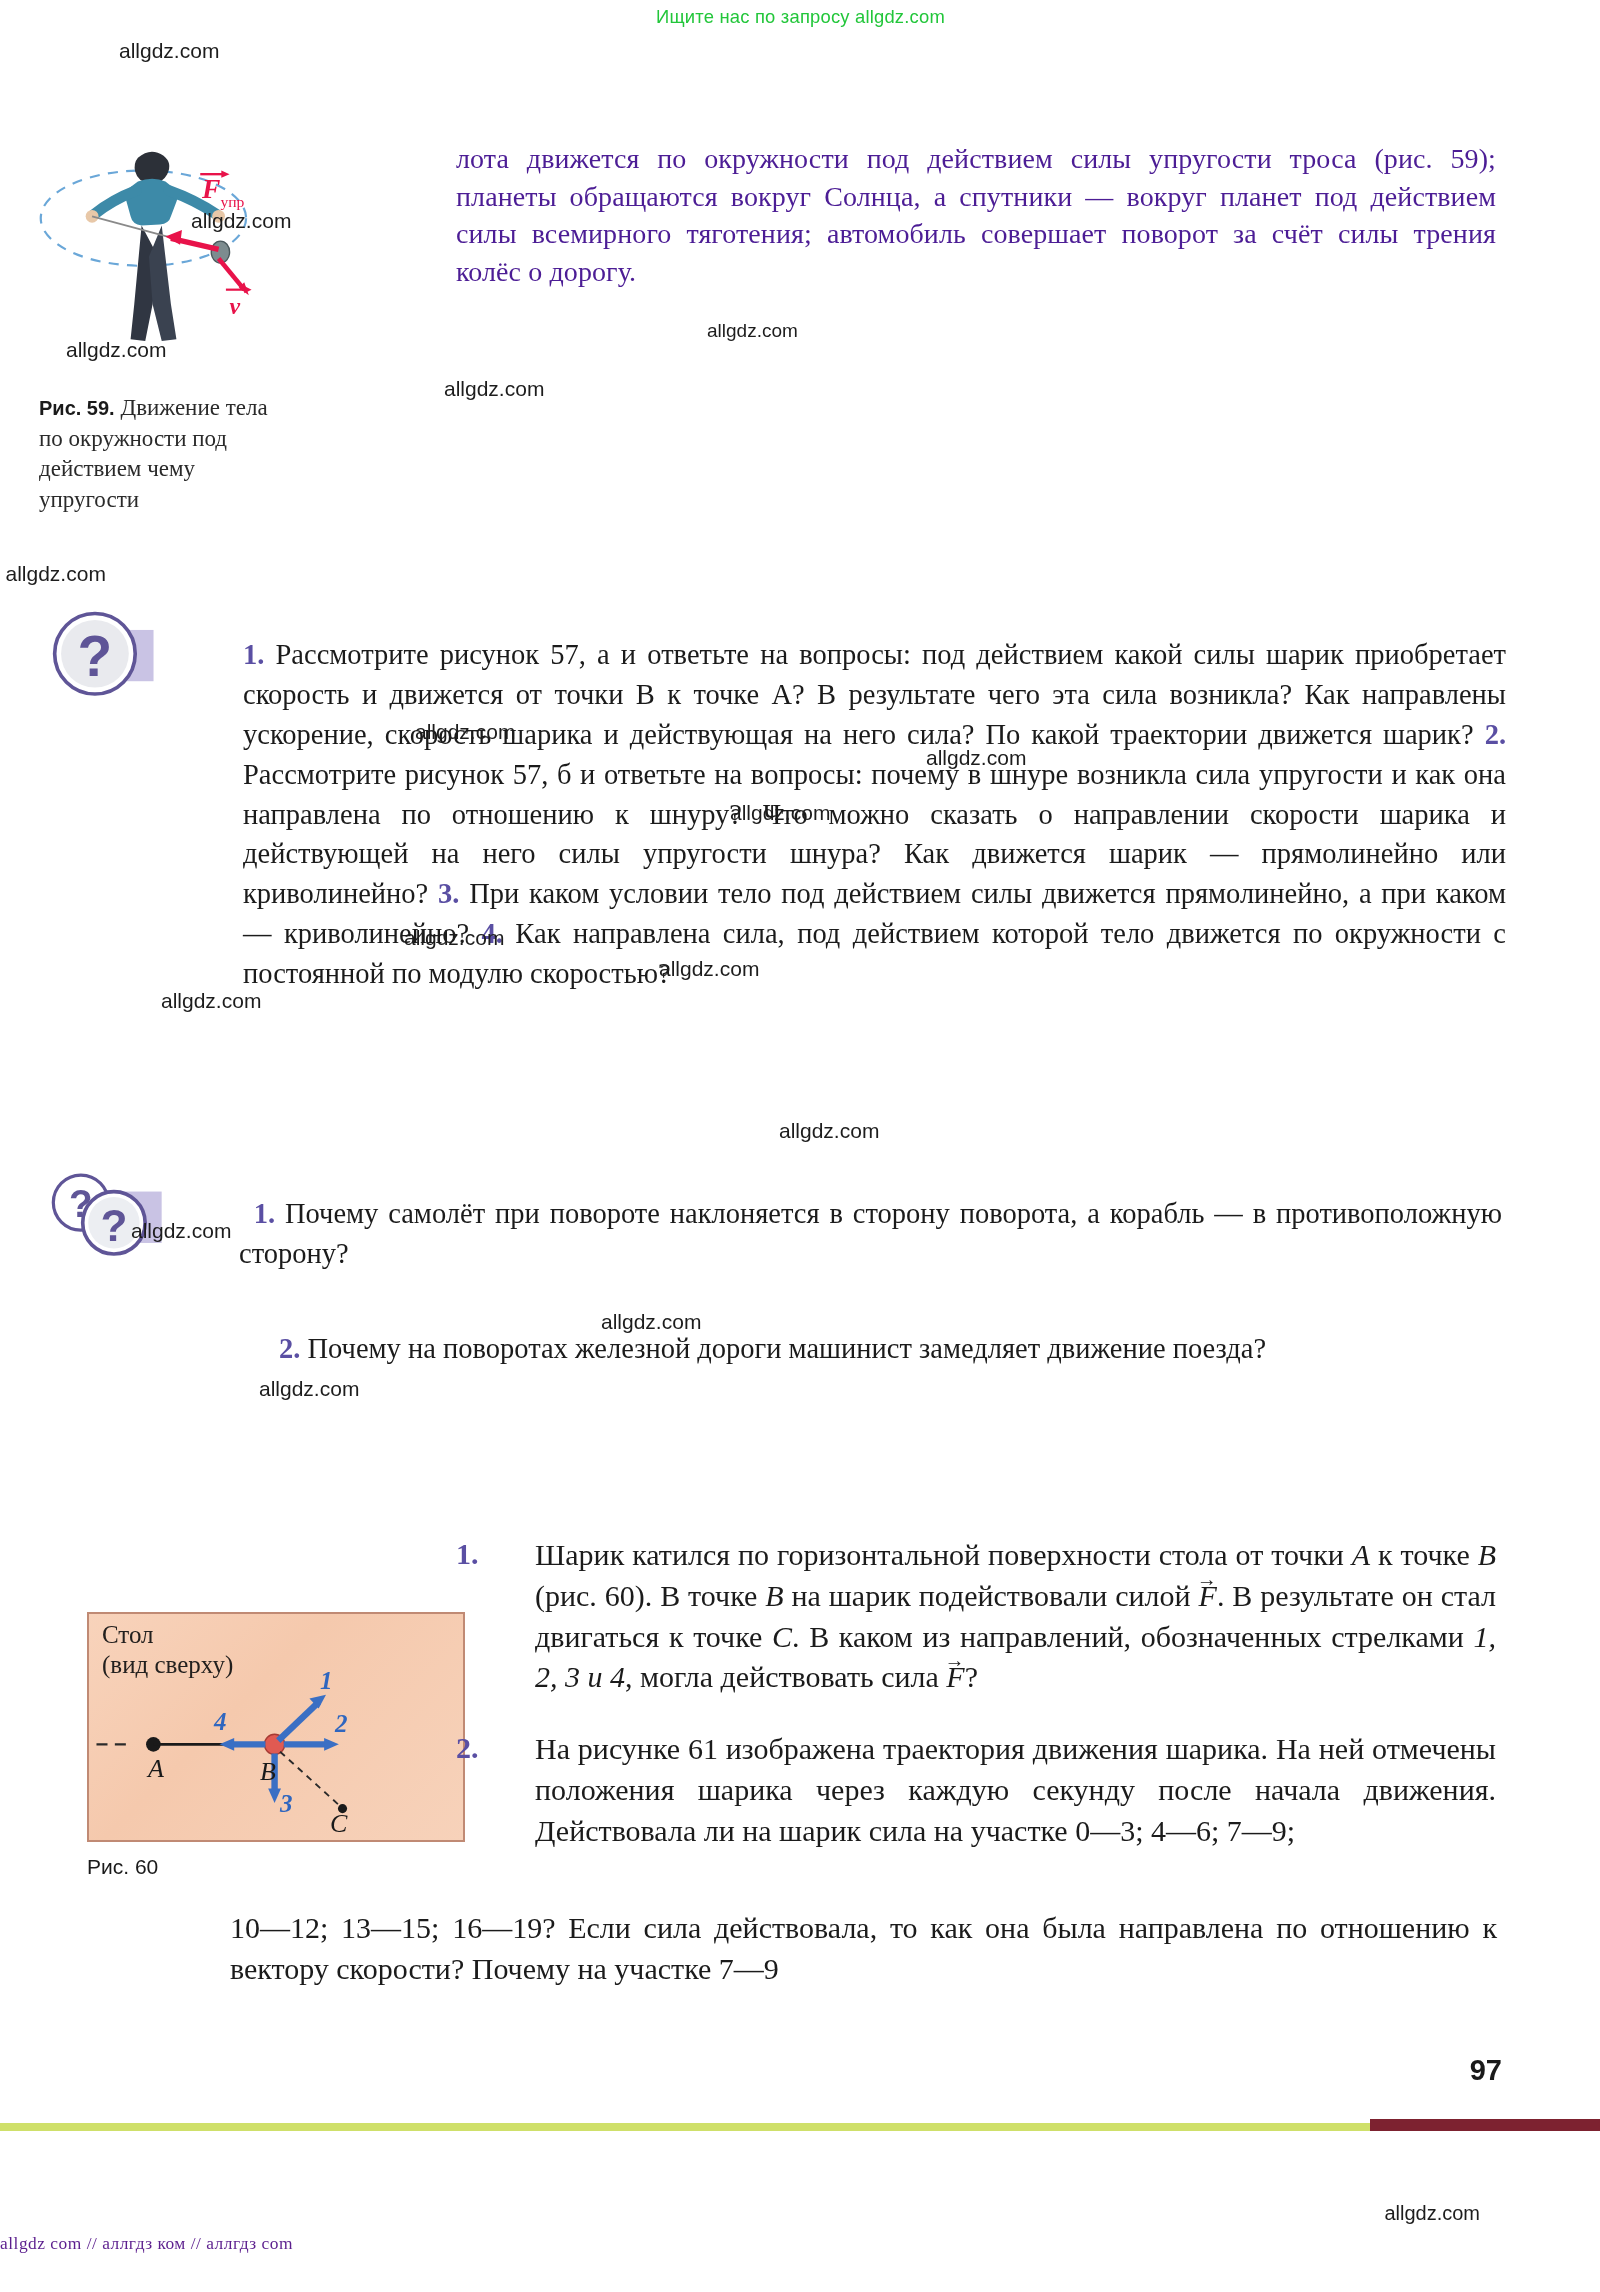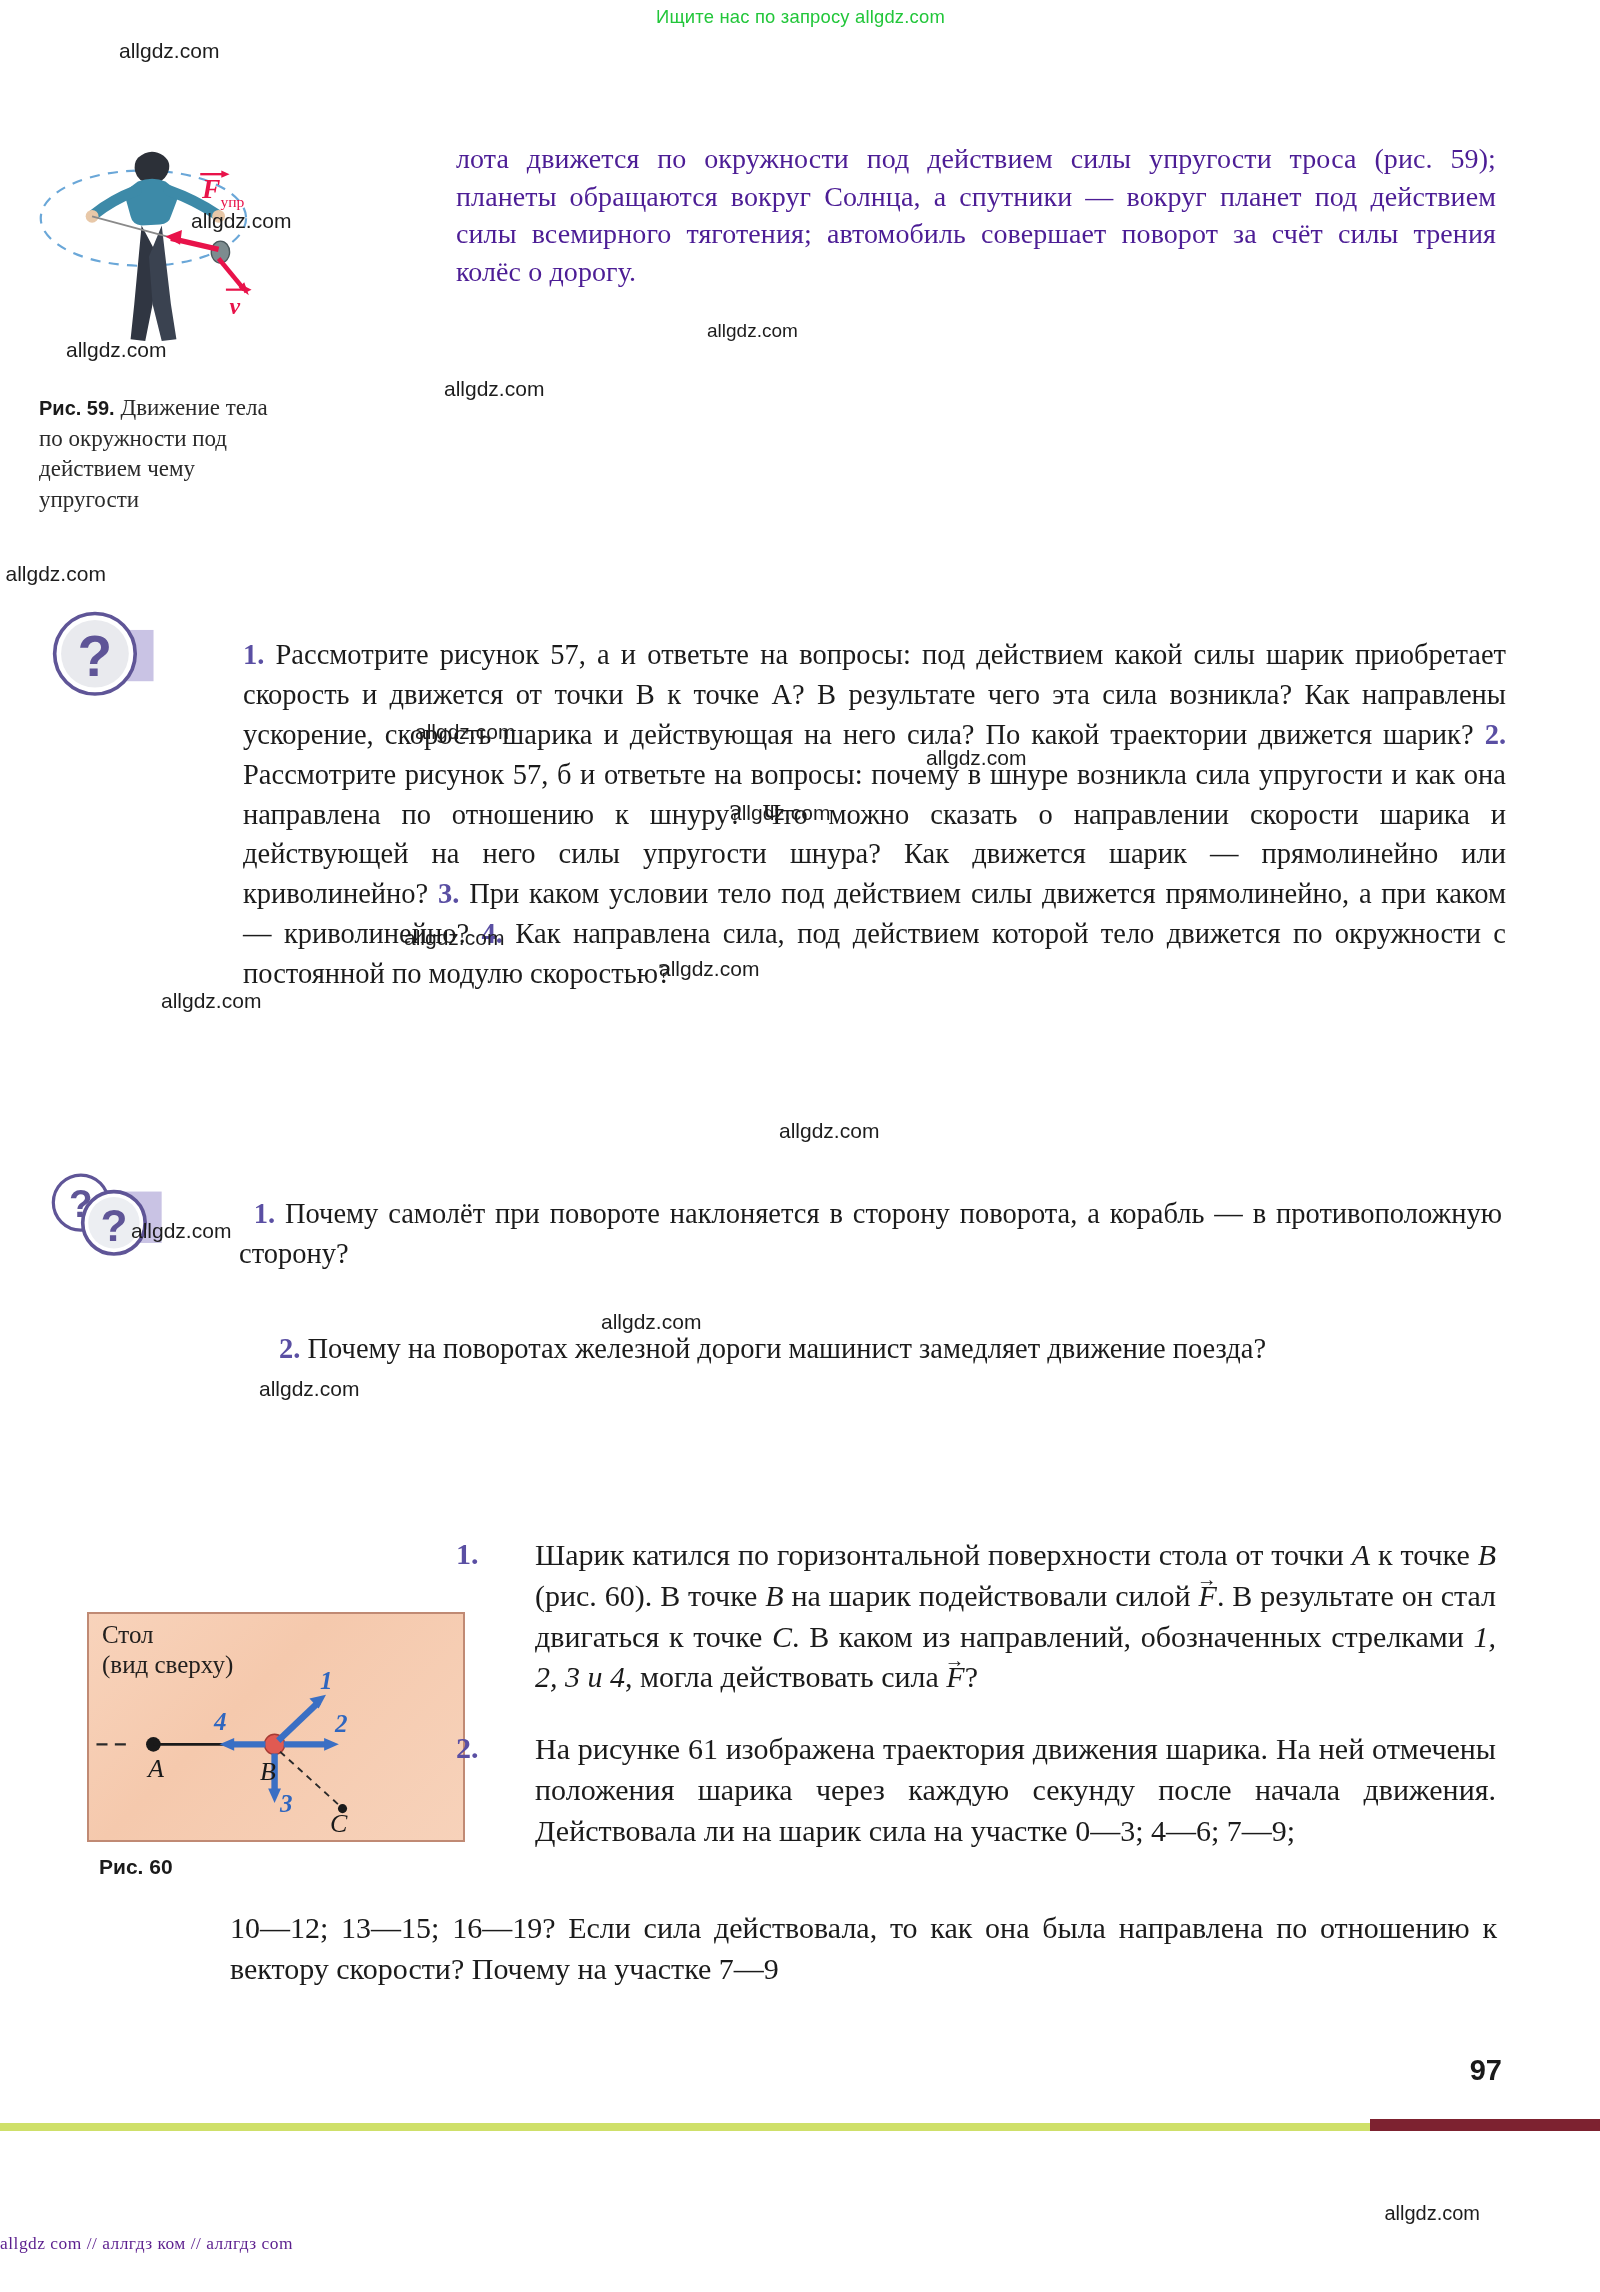--- a/index.html
+++ b/index.html
@@ -93,21 +93,21 @@
     background: linear-gradient(135deg,#f8d3bb 0%, #f5c9ad 40%, #f7d2ba 100%);
     border: 2.8px solid #c08a74;
   }
   .fig60-title {
     position:absolute; left: 13px; top: 5.5px;
     font-size: 25px; line-height: 1.22; color: #23201e;
   }
   .fig60-cap {
     margin-top: 13px;
     font-family: "Liberation Sans", sans-serif;
-    font-weight: bold; font-size: 21px; color: #1a1a1a; margin-left: 12px;
+    font-weight: normal; font-size: 21px; color: #1a1a1a;
   }
 
   
   .ex-items { position:absolute; left: 456px; top: 1535px; width: 1040px; }
   .ex-item { position: relative; margin-bottom: 24px; }
   .ex-item .enum {
     position: absolute; left: 0; top: 1.8px;
     font-weight: bold; font-size: 30px; color: #5a4fa3;
     font-family: "Liberation Serif", serif;
   }

